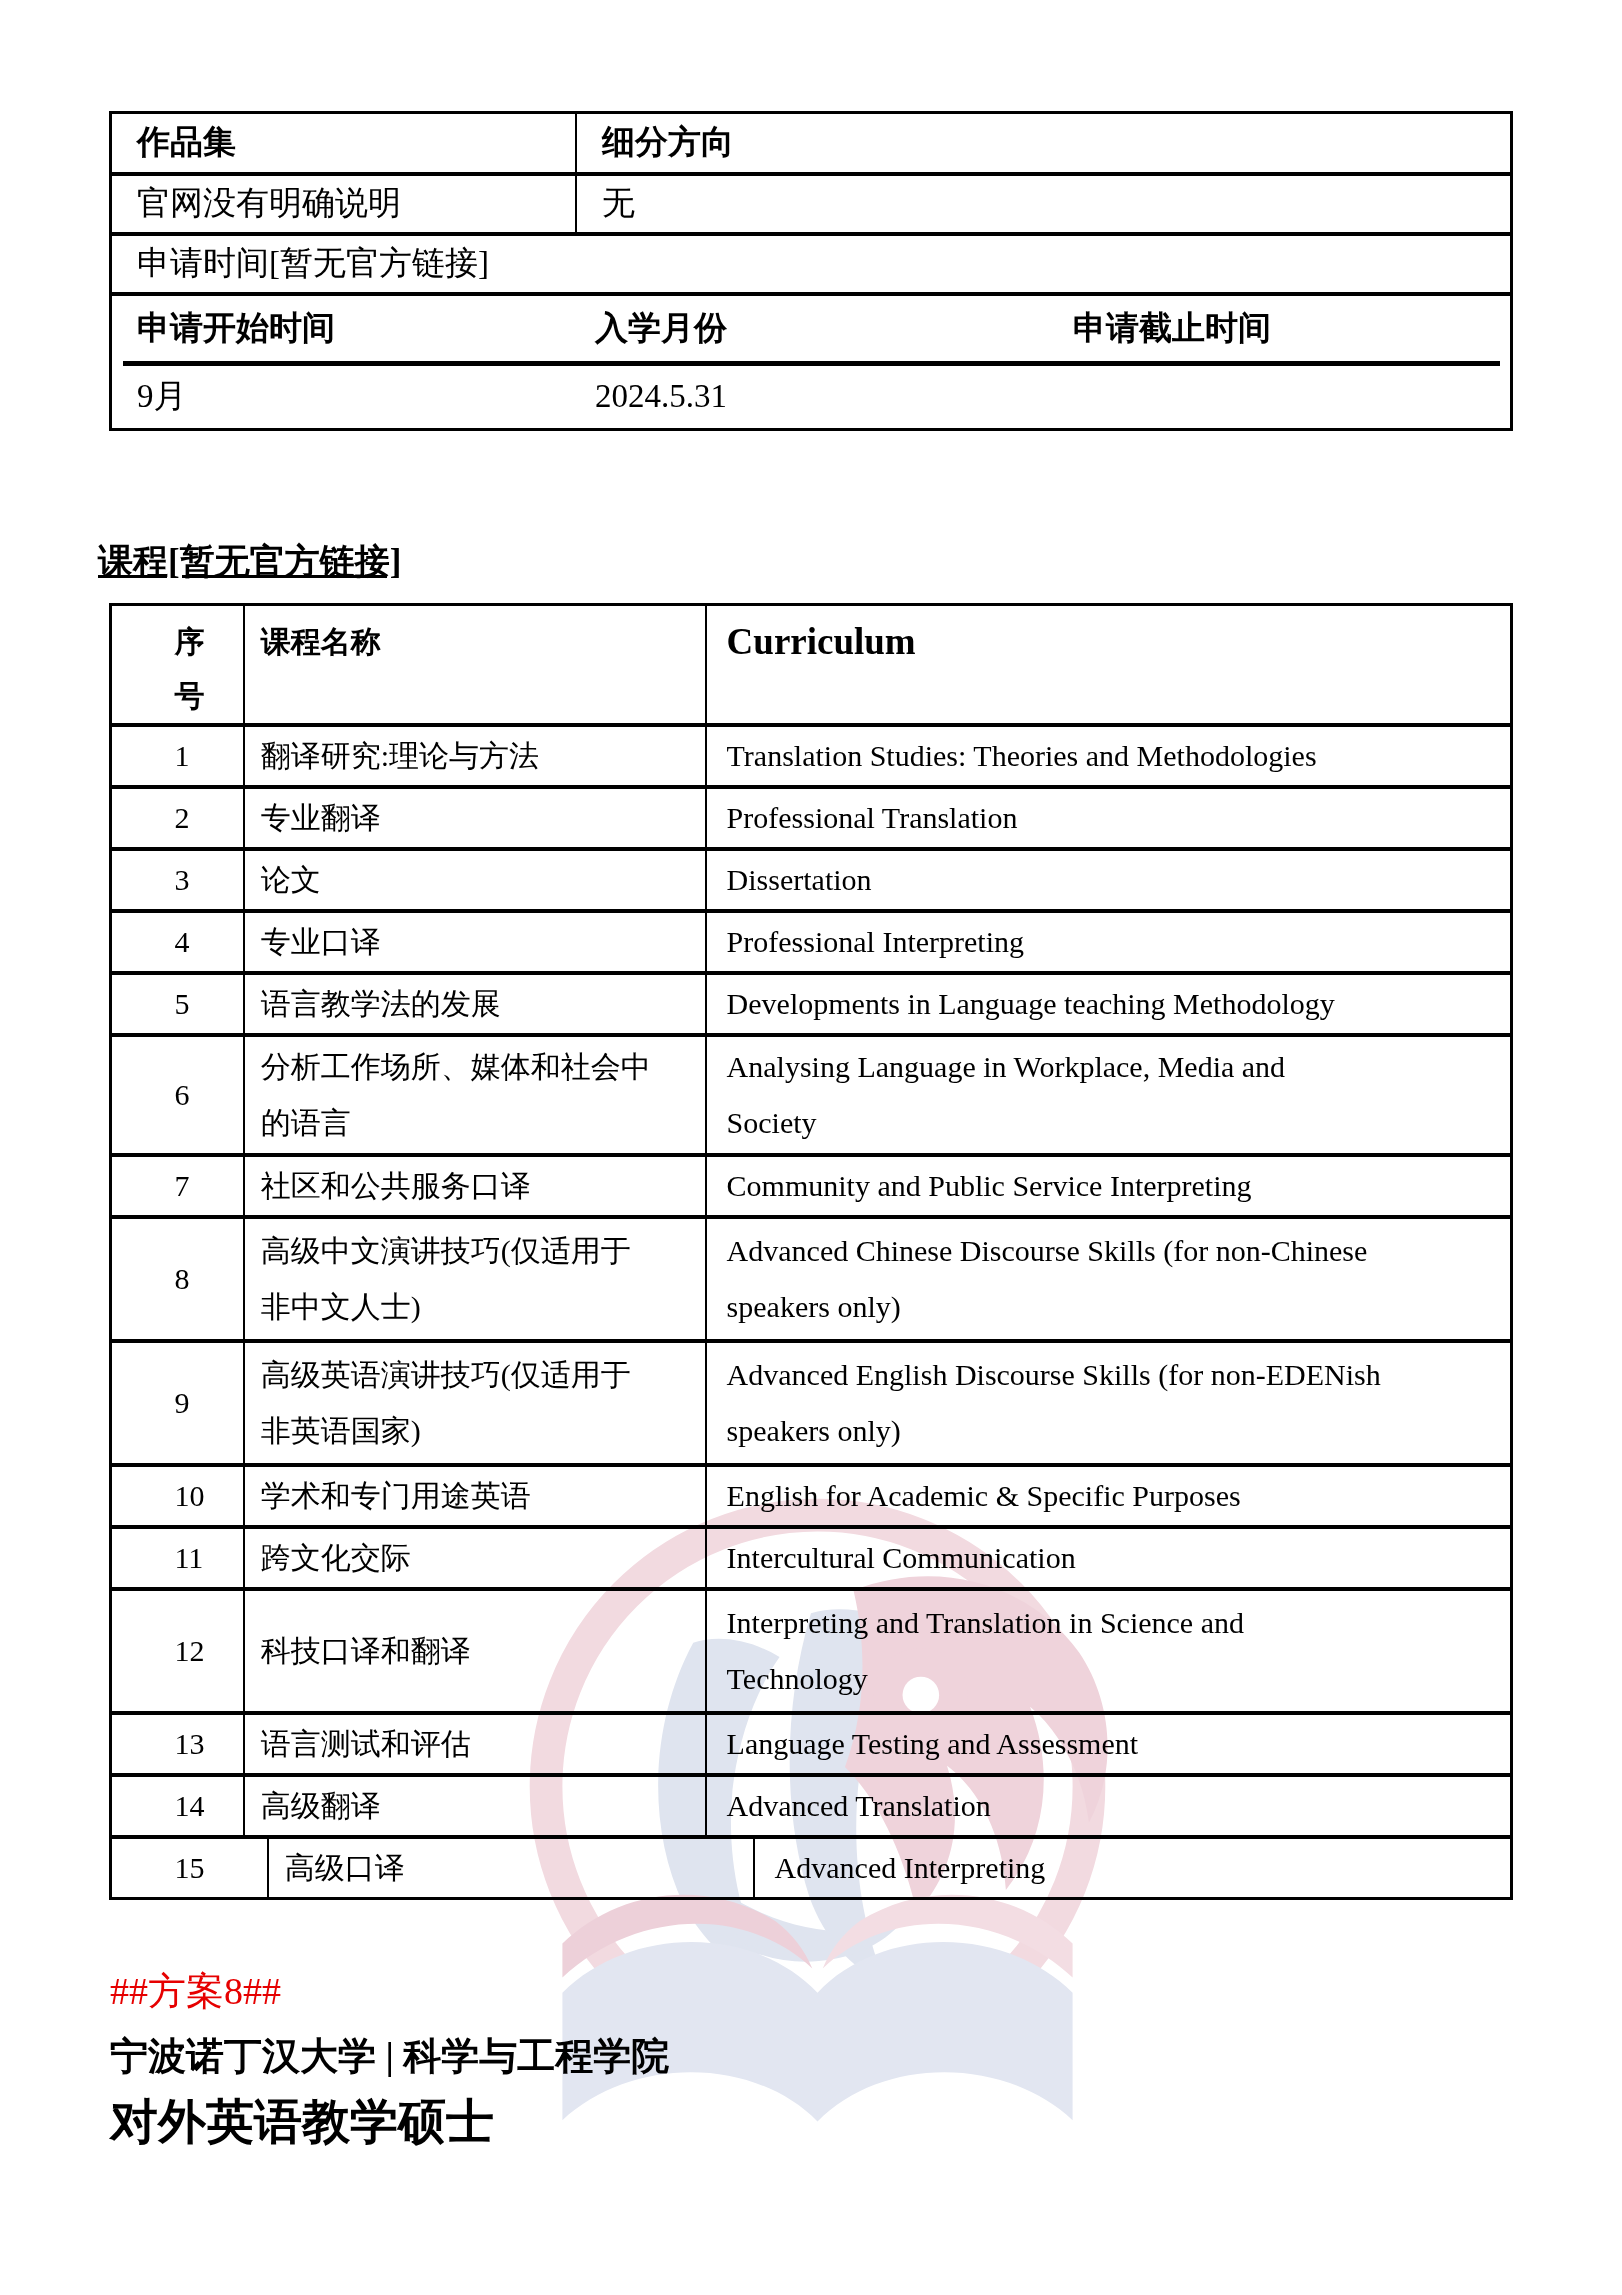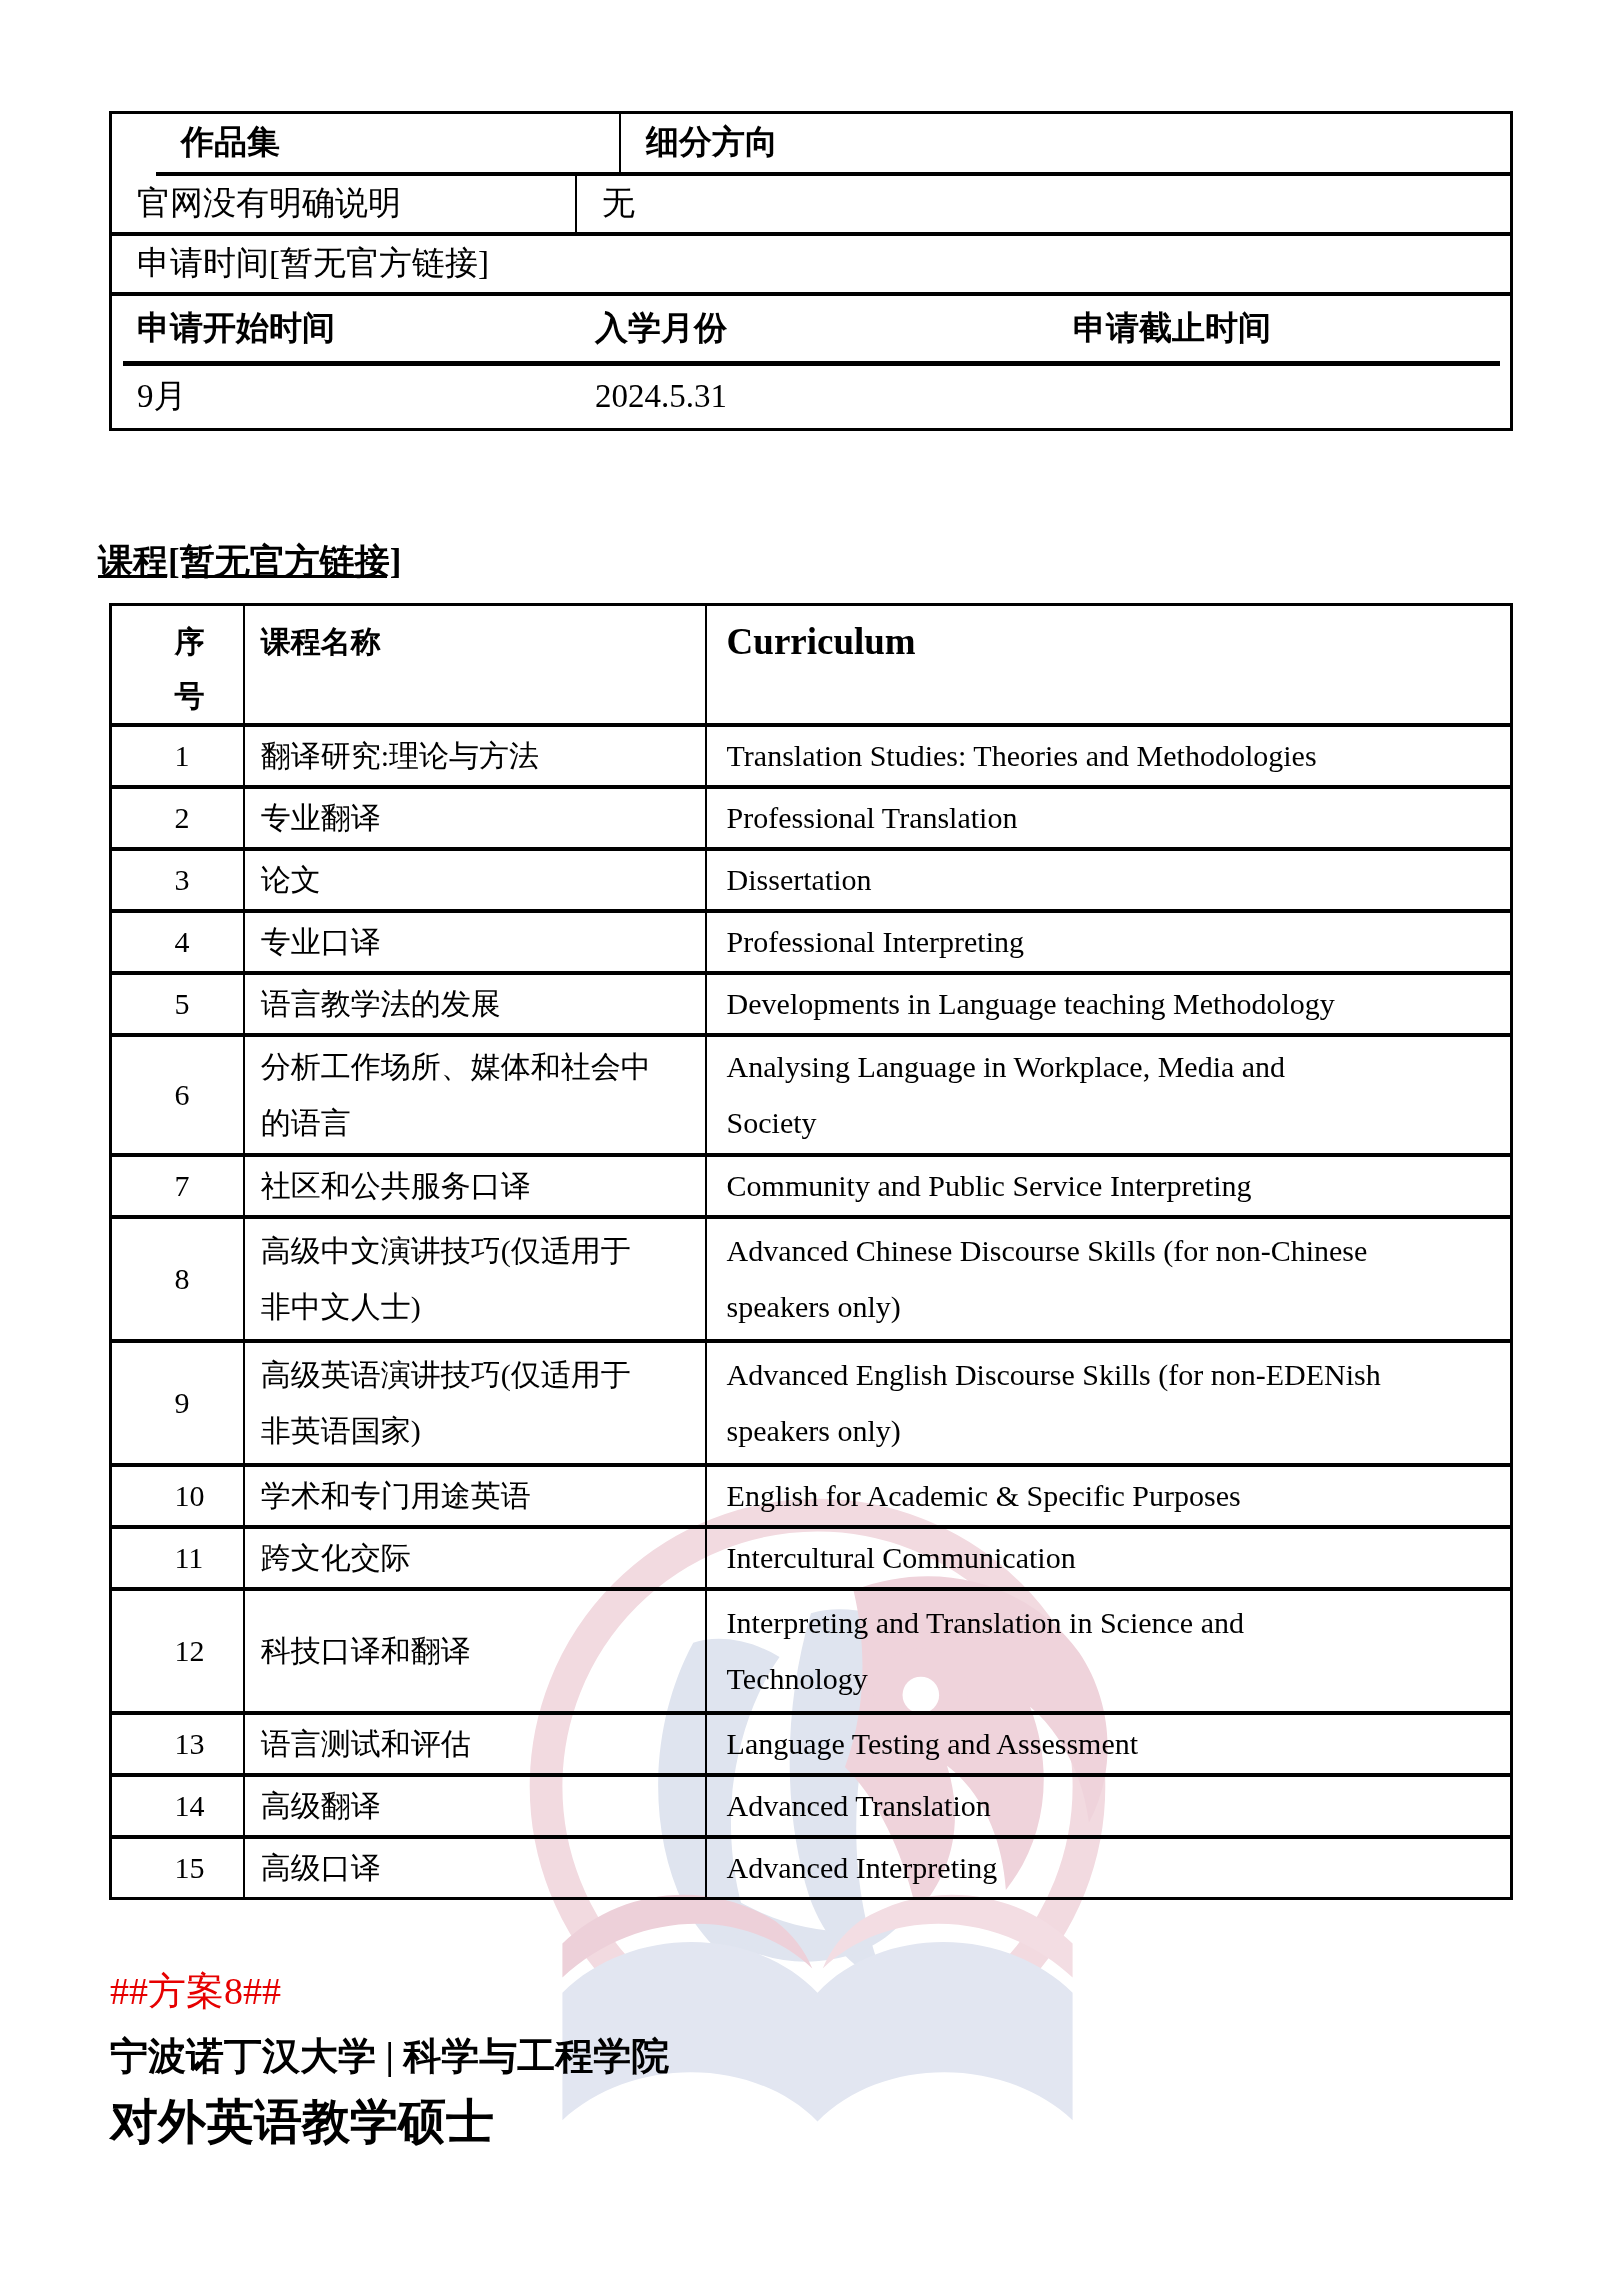--- a/index.html
+++ b/index.html
@@ -7,37 +7,37 @@
         font-family:"Liberation Serif","DejaVu Serif",serif;color:#000;}
   .wm{position:absolute;left:497px;top:1492px;width:641px;height:720px;z-index:0;}
   .content{position:absolute;left:0;top:0;width:1623px;height:2295px;z-index:1;}
 
   
   .t1{position:absolute;left:109px;top:111px;width:1404px;border:3.3px solid #000;box-sizing:border-box;background:transparent;}
   .t1 .row{border-bottom:4.6px solid #000;display:grid;align-items:center;box-sizing:content-box;}
   .t1 .row.two{grid-template-columns:463px 1fr;}
   .t1 .row.one{grid-template-columns:1fr;}
   .t1 .row.three{grid-template-columns:458px 478px 1fr;}
-  .t1 .r1{height:58px;margin-left:44px;}
+  .t1 .r1{height:58px;}
   .t1 .r2{height:56px;}
   .t1 .r3{height:56px;}
   .t1 .r4{height:65px;border-bottom:5.2px solid transparent;position:relative;}
   .t1 .r4::after{content:"";position:absolute;left:10.5px;right:10.5px;bottom:-5.2px;height:5.2px;background:#000;}
   .t1 .r5{height:62px;border-bottom:none;}
   .t1 .cell{padding-left:25px;font-size:33px;line-height:1.15;white-space:pre-line;}
   .t1 .c2v{border-left:2.6px solid #000;height:100%;display:flex;align-items:center;box-sizing:border-box;}
   .t1 .bold{font-weight:bold;}
 
   
   .heading{position:absolute;left:98px;top:538px;font-size:35px;font-weight:bold;text-decoration:underline;}
 
   
   .t2{position:absolute;left:109px;top:603px;width:1404px;border:3.3px solid #000;box-sizing:border-box;background:transparent;}
   .t2 .row{display:grid;grid-template-columns:83px 462px 1fr;border-bottom:4.6px solid #000;padding-left:48px;}
-  .t2 .row:last-child{border-bottom:none;}
+  .t2 .row:last-child{border-bottom:none;gap:24px;}
   .t2 .cell{box-sizing:border-box;display:flex;align-items:center;white-space:pre-line;
             font-size:30px;line-height:56px;}
   .t2 .cno{padding-left:14.4px;}
   .t2 .czh{border-left:2.6px solid #000;padding-left:15.7px;padding-right:6.5px;}
   .t2 .cen{border-left:2.6px solid #000;padding-left:19.6px;padding-right:26px;}
   .t2 .hrow .cell{align-items:flex-start;padding-top:9.2px;font-weight:bold;line-height:54px;}
   .t2 .hrow{height:117px;}
   .t2 .hno-text{width:34px;word-break:break-all;}
   .t2 .hen{font-size:37px;}
   .t2 .rs{height:58px;}

